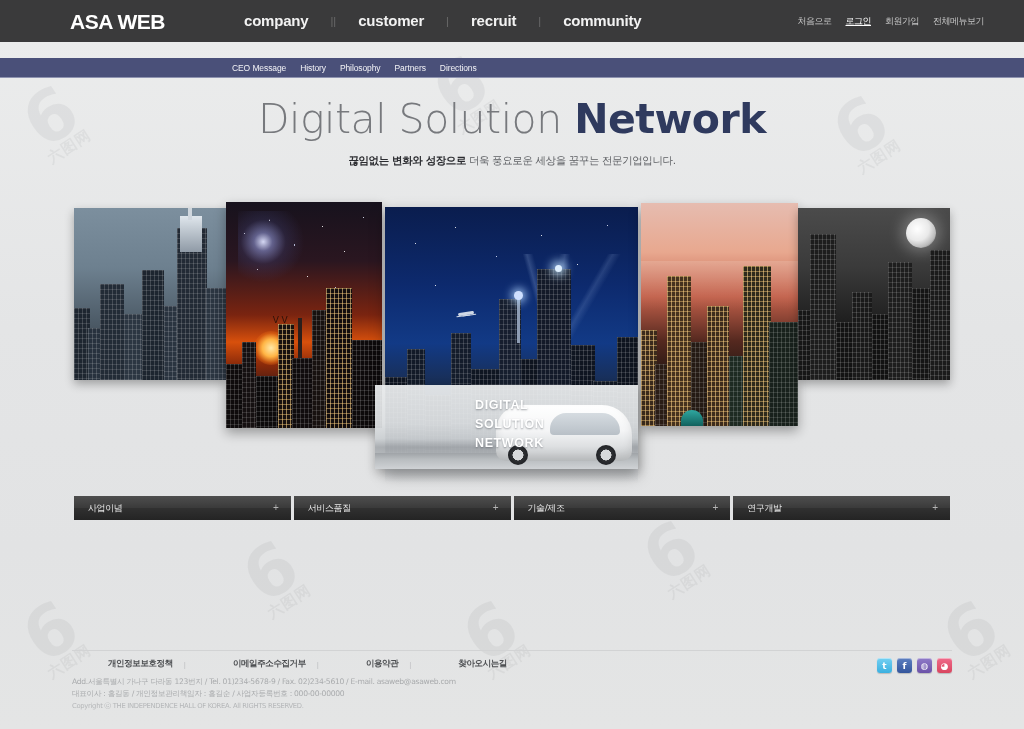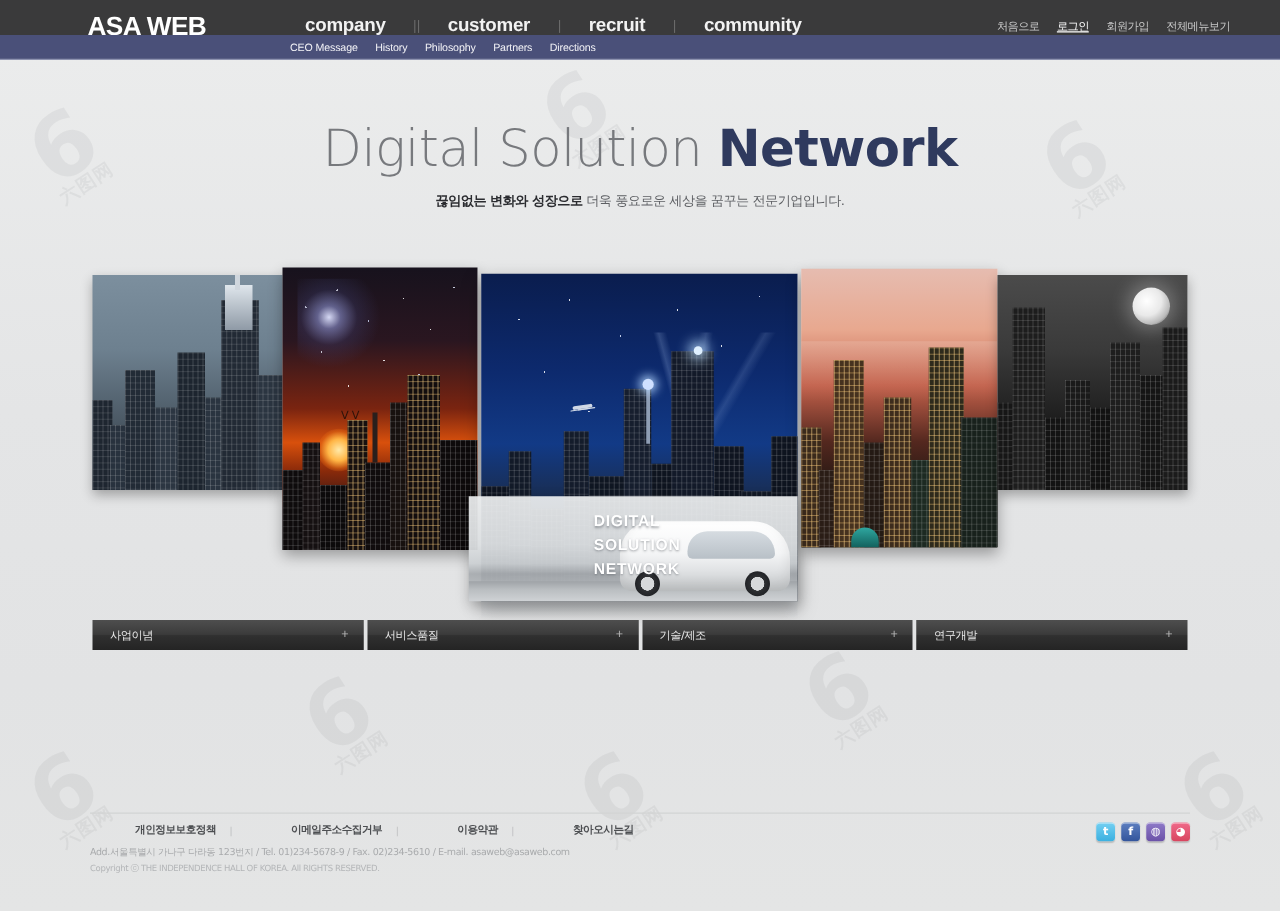--- a/index.html
+++ b/index.html
@@ -53,21 +53,21 @@
     position: absolute; right: 40px; top: 0; height: 42px;
     display: flex; align-items: center; gap: 14px;
   }
   .utilnav a {
     color: #c9c9c9; font-size: 9px; text-decoration: none; letter-spacing: -0.5px;
     font-family: "DejaVu Sans", sans-serif;
   }
   .utilnav a.on { color: #ffffff; text-decoration: underline; }
 
   .subbar {
-    position: absolute; left: 0; top: 28px; width: 1024px; height: 20px;
+    position: absolute; left: 0; top: 58px; width: 1024px; height: 20px;
     background: #4a5079; z-index: 20; border-bottom: 1px solid #8e93b0;
   }
   .subnav {
     position: absolute; left: 232px; top: 0; height: 20px;
     display: flex; align-items: center; gap: 14px;
   }
   .subnav a {
     color: #f3f3f7; font-size: 8.5px; text-decoration: none; letter-spacing: -0.1px;
     font-family: "Liberation Sans", sans-serif;
   }
@@ -79,21 +79,21 @@
     font-family: "DejaVu Sans", sans-serif;
   }
   .hero h1 .b { color: #2f3a5e; font-weight: 700; }
   .hero .sub {
     margin-top: 11px; font-size: 10.5px; color: #5d5f63; letter-spacing: -0.4px;
     font-family: "DejaVu Sans", sans-serif;
   }
   .hero .sub b { color: #2b2c30; font-weight: 700; }
 
   
-  .gallery { position: absolute; left: 0; top: 16px; width: 1024px; height: 500px; z-index: 6; }
+  .gallery { position: absolute; left: 0; top: 4px; width: 1024px; height: 500px; z-index: 6; }
   .panel { position: absolute; overflow: hidden; background: #111; }
 
   
   #p1 { left: 74px; top: 204px; width: 152px; height: 172px;
         box-shadow: 0 4px 9px rgba(0,0,0,.30);
         background: linear-gradient(180deg,#7c8f9e 0%,#6d808f 35%,#2a333c 100%); }
   
   #p2 { left: 226px; top: 198px; width: 156px; height: 226px;
         box-shadow: 0 5px 11px rgba(0,0,0,.33);
         background: linear-gradient(180deg,#17121d 0%,#2a1620 26%,#7a2410 50%,#d8500c 62%,#8a2a0a 72%,#241318 86%,#100d12 100%); }
@@ -464,20 +464,21 @@
     <span class="bar">|</span>
     <a>이메일주소수집거부</a>
     <span class="bar">|</span>
     <a>이용약관</a>
     <span class="bar">|</span>
     <a>찾아오시는길</a>
   </div>
 
   <div class="f-info">
     <div>Add.서울특별시 가나구 다라동 123번지 / Tel. 01)234-5678-9 / Fax. 02)234-5610 / E-mail. asaweb@asaweb.com</div>
+    <div>대표이사 : 홍길동 / 개인정보관리책임자 : 홍길순 / 사업자등록번호 : 000-00-00000</div>
     <div class="cr">Copyright ⓒ THE INDEPENDENCE HALL OF KOREA. All RIGHTS RESERVED.</div>
   </div>
 
   <div class="socials">
     <a class="sico tw">t</a>
     <a class="sico fb">f</a>
     <a class="sico me">◍</a>
     <a class="sico cy">◕</a>
   </div>
 

